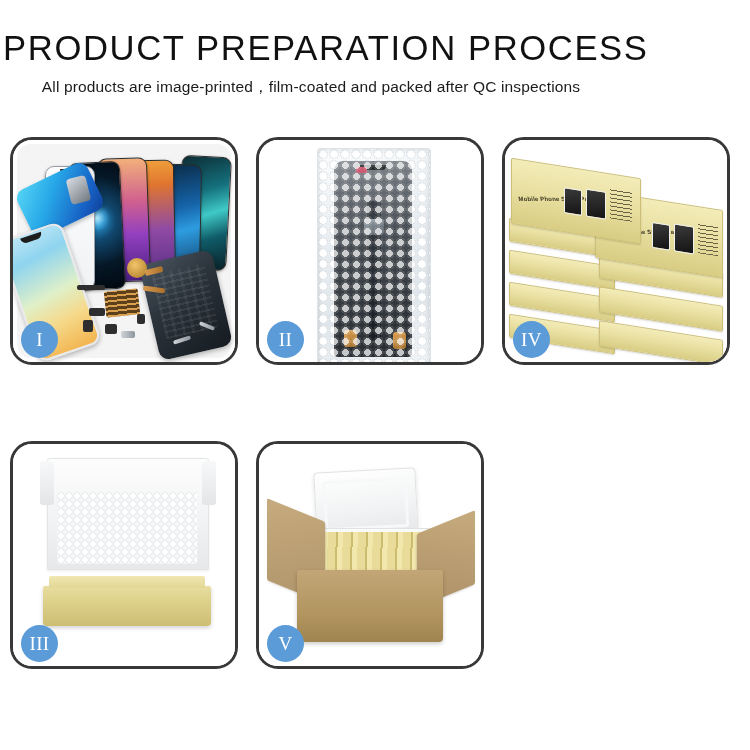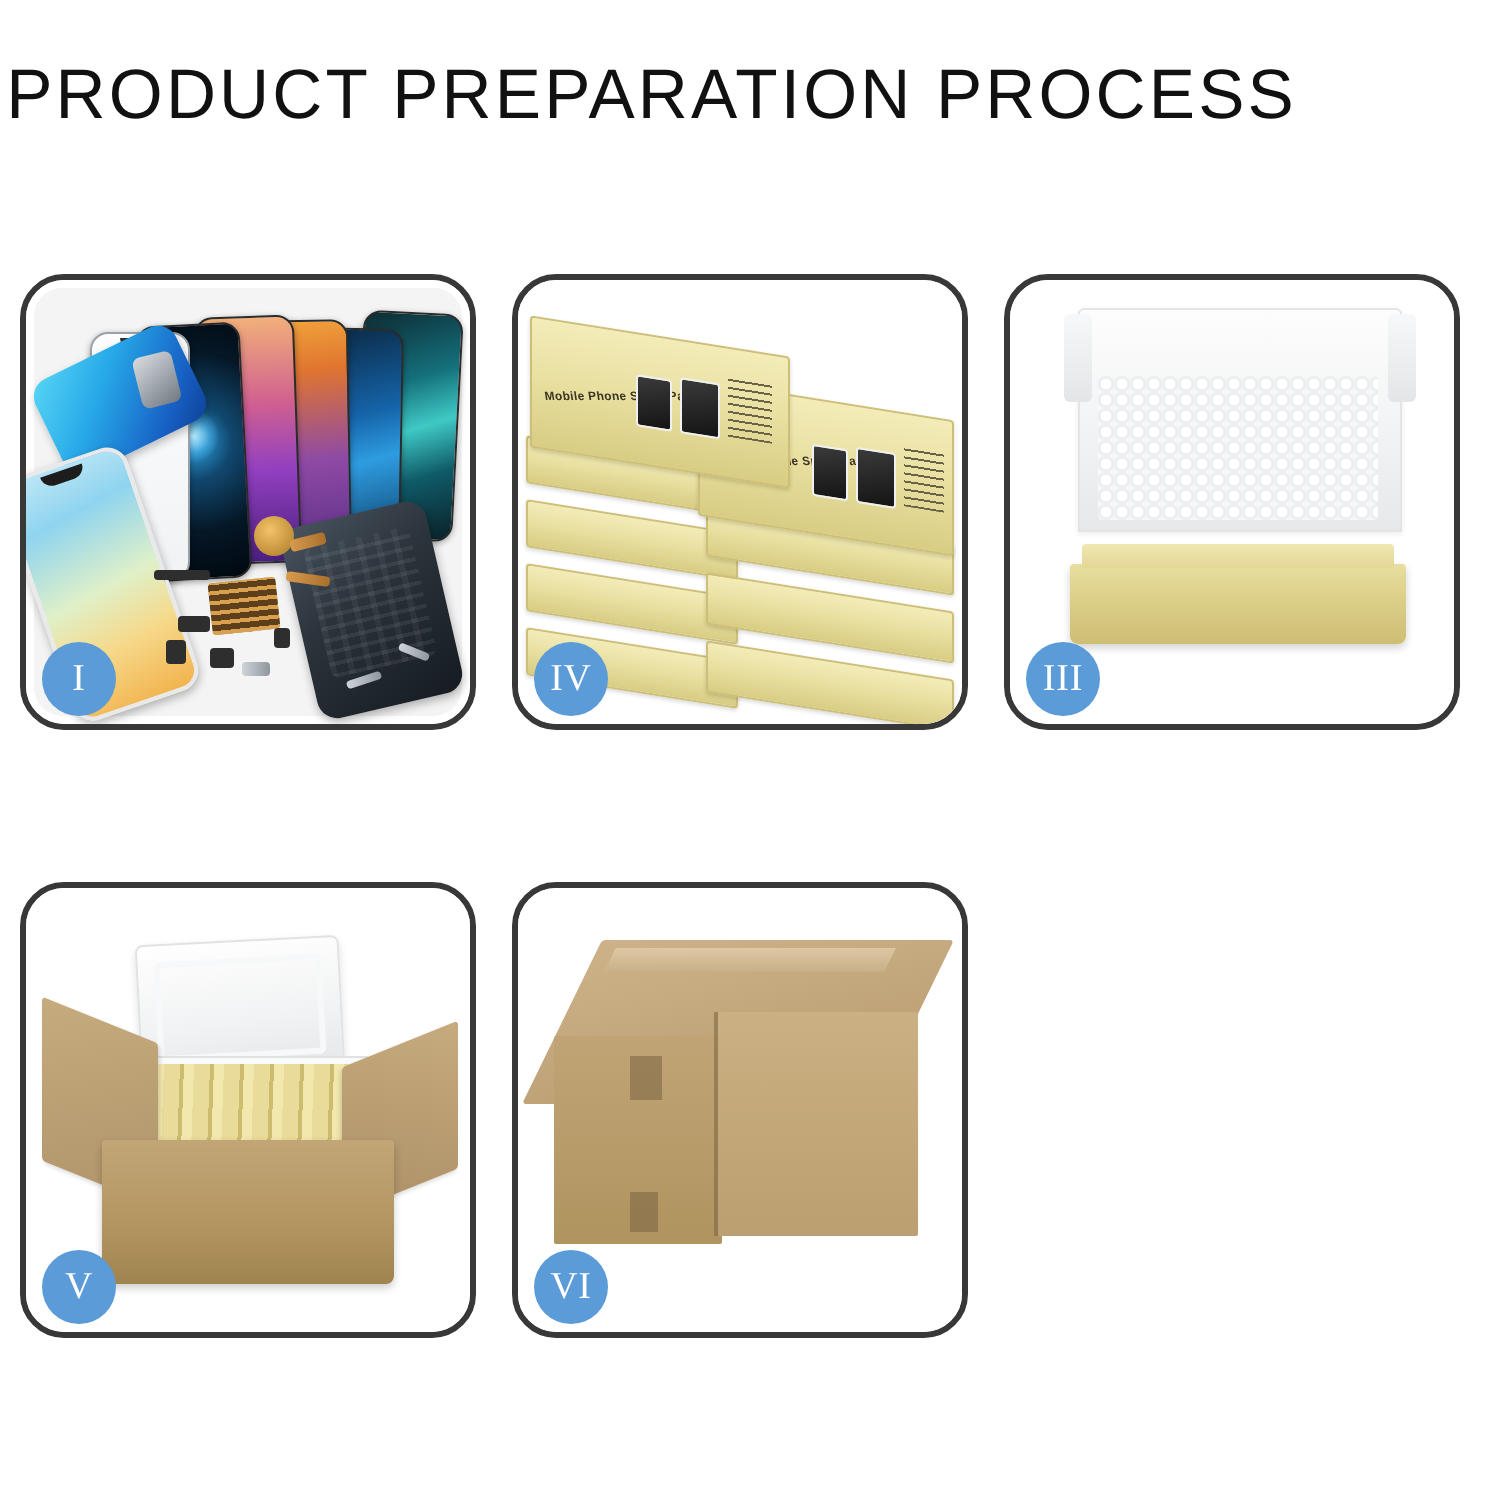--- a/index.html
+++ b/index.html
@@ -426,20 +426,21 @@
 
   .hidden-text { position:absolute; width:1px; height:1px; overflow:hidden; opacity:0; }
 </style>
 </head>
 <body>
 
 <div class="page">
 
   <div class="header">
     <div class="title">PRODUCT PREPARATION PROCESS</div>
+    <div class="subtitle">All products are image-printed，film-coated and packed after QC inspections</div>
   </div>
 
   <div class="grid">
 
     <div class="panel">
       <div class="panel-inner">
         <div class="scene">
           <div class="p1-bg"></div>
           <div class="ph p-a"></div>
           <div class="ph p-b"></div>
@@ -461,20 +462,37 @@
           <div class="part silver" style="left:108px;bottom:24px;width:14px;height:7px;"></div>
           <div class="part" style="left:124px;bottom:38px;width:8px;height:10px;"></div>
           <div class="part silver" style="left:160px;bottom:20px;width:18px;height:4px;transform:rotate(-18deg);"></div>
           <div class="part silver" style="left:186px;bottom:34px;width:16px;height:4px;transform:rotate(22deg);"></div>
         </div>
       </div>
       <div class="badge">I</div>
       <span class="hidden-text">Assorted phone screens, glass protectors and spare components</span>
     </div>
 
+    <div class="panel">
+      <div class="panel-inner">
+        <div class="scene">
+          <div class="bw-bag">
+            <div class="lcd">
+              <div class="red-tab"></div>
+            </div>
+            <div class="flex-cable"></div>
+            <div class="connector" style="left:26px;bottom:18px;"></div>
+            <div class="connector" style="right:24px;bottom:16px;"></div>
+            <div class="bubble-overlay"></div>
+          </div>
+        </div>
+      </div>
+      <div class="badge">II</div>
+      <span class="hidden-text">LCD screen assembly sealed in bubble wrap</span>
+    </div>
 
     <div class="panel">
       <div class="panel-inner">
         <div class="scene">
           <div class="stack">
 
             <div class="ybox" style="left:0px;  top:68px; width:104px;height:22px;transform:skewY(9deg);"></div>
             <div class="ybox" style="left:0px;  top:100px;width:104px;height:22px;transform:skewY(9deg);"></div>
             <div class="ybox" style="left:0px;  top:132px;width:104px;height:22px;transform:skewY(9deg);"></div>
             <div class="ybox" style="left:0px;  top:164px;width:104px;height:22px;transform:skewY(9deg);"></div>
@@ -526,30 +544,15 @@
           <div class="ystrips"></div>
           <div class="flap-l"></div>
           <div class="flap-r"></div>
           <div class="carton-front"></div>
         </div>
       </div>
       <div class="badge">V</div>
       <span class="hidden-text">Boxes loaded into a styrofoam-lined shipping carton</span>
     </div>
 
-    <div class="panel">
-      <div class="panel-inner">
-        <div class="scene">
-          <div class="c6-top"></div>
-          <div class="c6-tape"></div>
-          <div class="c6-left"></div>
-          <div class="c6-right"></div>
-          <div class="c6-seam" style="left:56px;top:84px;width:16px;height:22px;"></div>
-          <div class="c6-seam" style="left:56px;top:152px;width:14px;height:20px;"></div>
-          <div class="c6-seam" style="left:98px;top:62px;width:2px;height:112px;"></div>
-        </div>
-      </div>
-      <div class="badge">VI</div>
-      <span class="hidden-text">Sealed and taped carton ready for dispatch</span>
-    </div>
 
   </div>
 </div>
 
 </body></html>

